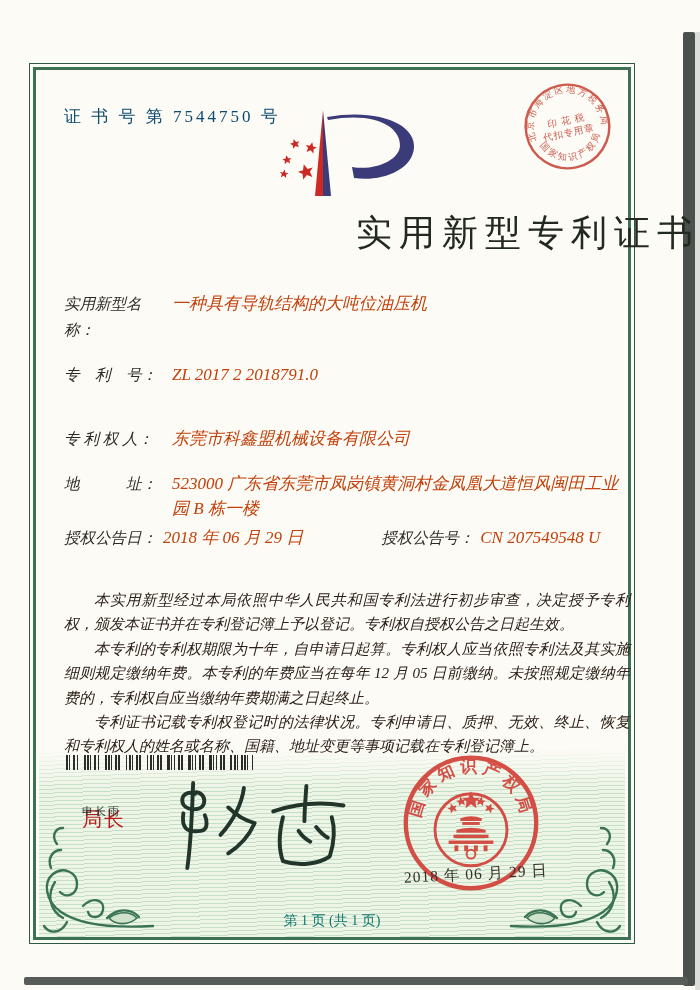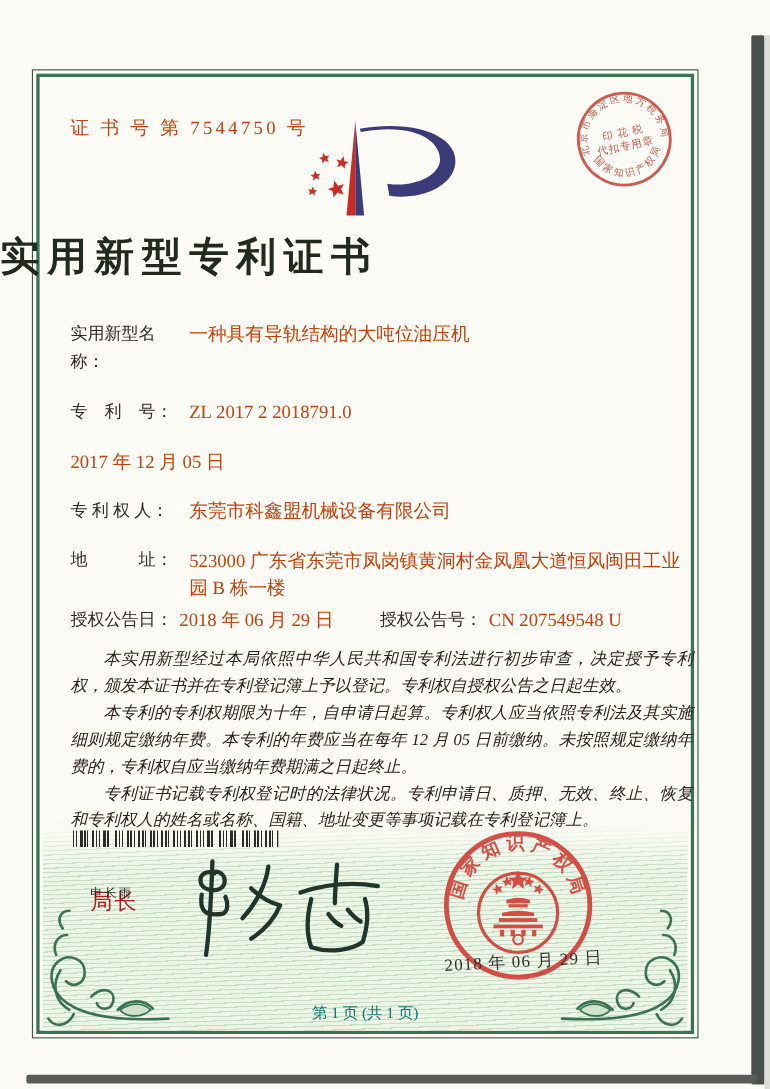--- a/index.html
+++ b/index.html
@@ -11,31 +11,31 @@
   .edge-bottom{position:absolute;left:24px;right:12px;top:977px;height:8px;background:#565c57;border-radius:2px;}
   
   .frame{position:absolute;left:33px;top:67px;right:69px;bottom:50px;
          border:3px solid #3c7154;outline:1px solid #2c5a41;outline-offset:3px;}
   
   .band{position:absolute;left:39px;right:75px;top:749px;height:188px;
         background:
           linear-gradient(180deg,#fcfbf5 0,rgba(252,251,245,0) 40px),
           repeating-linear-gradient(178deg,rgba(96,160,112,0.28) 0 1px,rgba(237,246,232,0) 1px 4px);
         background-color:#edf5e7;}
-  .cert-number{position:absolute;left:64px;top:105px;font-size:17px;letter-spacing:3px;color:#c2410c;}
+  .cert-number{position:absolute;left:64px;top:105px;font-size:17px;letter-spacing:3px;color:#0c4a6e;}
   .logo{position:absolute;left:278px;top:104px;}
-  .title{position:absolute;left:0;right:0;top:209px;text-align:left;
-         font-size:36px;font-weight:700;letter-spacing:7px;color:#22291f;}
-  .fields{position:absolute;left:64px;top:291px;right:72px;font-size:17px;}
+  .title{position:absolute;left:0;right:0;top:209px;text-align:right;
+         font-size:36px;font-weight:400;letter-spacing:7px;color:#22291f;}
+  .fields{position:absolute;left:64px;top:291px;right:72px;font-size:17px;font-style:italic;}
   .field-row{display:flex;line-height:26px;margin-bottom:19px;}
   .field-row.addr{margin-bottom:4px;}
   .field-row.addr .field-value{line-height:25px;}
   .field-label{flex:0 0 108px;font-size:15.5px;color:#2e2a24;}
   .field-value{flex:1;color:#c2410c;}
-  .field-pair{display:flex;width:100%;}
+  .field-pair{display:flex;width:100%;gap:36px;}
   .field-pair .sub{display:flex;}
   .field-pair .sub.second{margin-left:42px;}
   .field-pair .sub .field-label{flex:0 0 auto;margin-right:6px;}
   .paragraphs{position:absolute;left:64px;right:70px;top:588px;
               font-size:15px;line-height:24.4px;text-align:justify;color:#2c2118;}
   .paragraphs p{margin:0;text-indent:2em;font-style:italic;}
   .barcode{position:absolute;left:66px;top:755px;width:187px;height:15px;
            background:repeating-linear-gradient(90deg,#2b2b28 0 1.5px,rgba(0,0,0,0) 1.5px 3px,
            #2b2b28 3px 3.8px,rgba(0,0,0,0) 3.8px 7px,#2b2b28 7px 9px,rgba(0,0,0,0) 9px 10.5px);}
   .sig-title{position:absolute;left:82px;top:806px;font-size:20px;letter-spacing:2px;color:#b91c1c;}
@@ -126,21 +126,20 @@
   <div class="fields">
     <div class="field-row">
       <span class="field-label">实用新型名称：</span>
       <span class="field-value">一种具有导轨结构的大吨位油压机</span>
     </div>
     <div class="field-row">
       <span class="field-label">专　利　号：</span>
       <span class="field-value">ZL 2017 2 2018791.0</span>
     </div>
     <div class="field-row">
-      <span class="field-value">2017 年 12 月 05 日</span>
     </div>
     <div class="field-row">
       <span class="field-label">专 利 权 人：</span>
       <span class="field-value">东莞市科鑫盟机械设备有限公司</span>
     </div>
     <div class="field-row addr">
       <span class="field-label">地　　　址：</span>
       <span class="field-value">523000 广东省东莞市凤岗镇黄洞村金凤凰大道恒风闽田工业园 B 栋一楼</span>
     </div>
     <div class="field-row">

